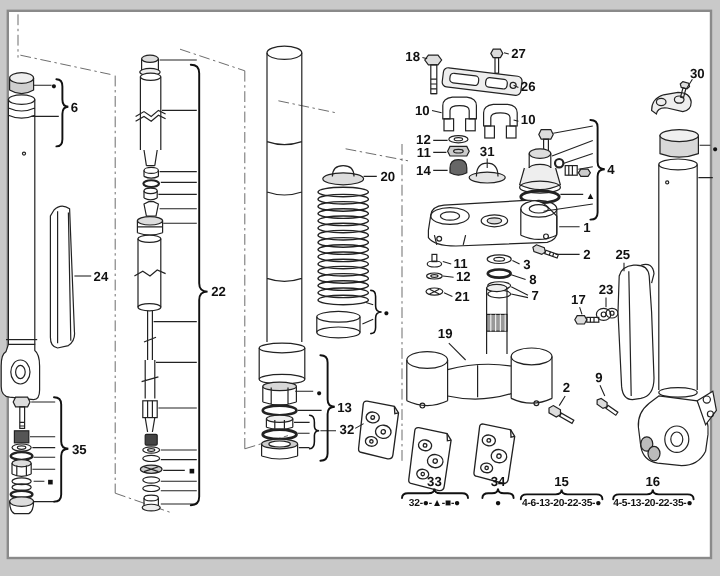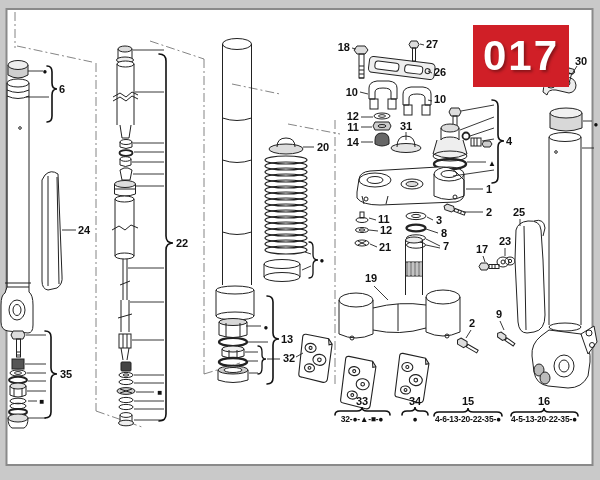--- a/index.html
+++ b/index.html
@@ -405,16 +405,13 @@
   </g>
 
   <g>
     <text class="fn" x="362" y="422" text-anchor="middle">32-●-▲-■-●</text>
     <text class="fn" x="415" y="422" text-anchor="middle">●</text>
     <text class="fn" x="468" y="422" text-anchor="middle">4-6-13-20-22-35-●</text>
     <text class="fn" x="544" y="422" text-anchor="middle">4-5-13-20-22-35-●</text>
   </g>
 </svg>
 
-<div class="badge">
-  <span>017</span>
 </div>
-</div>
 
 </body></html>

